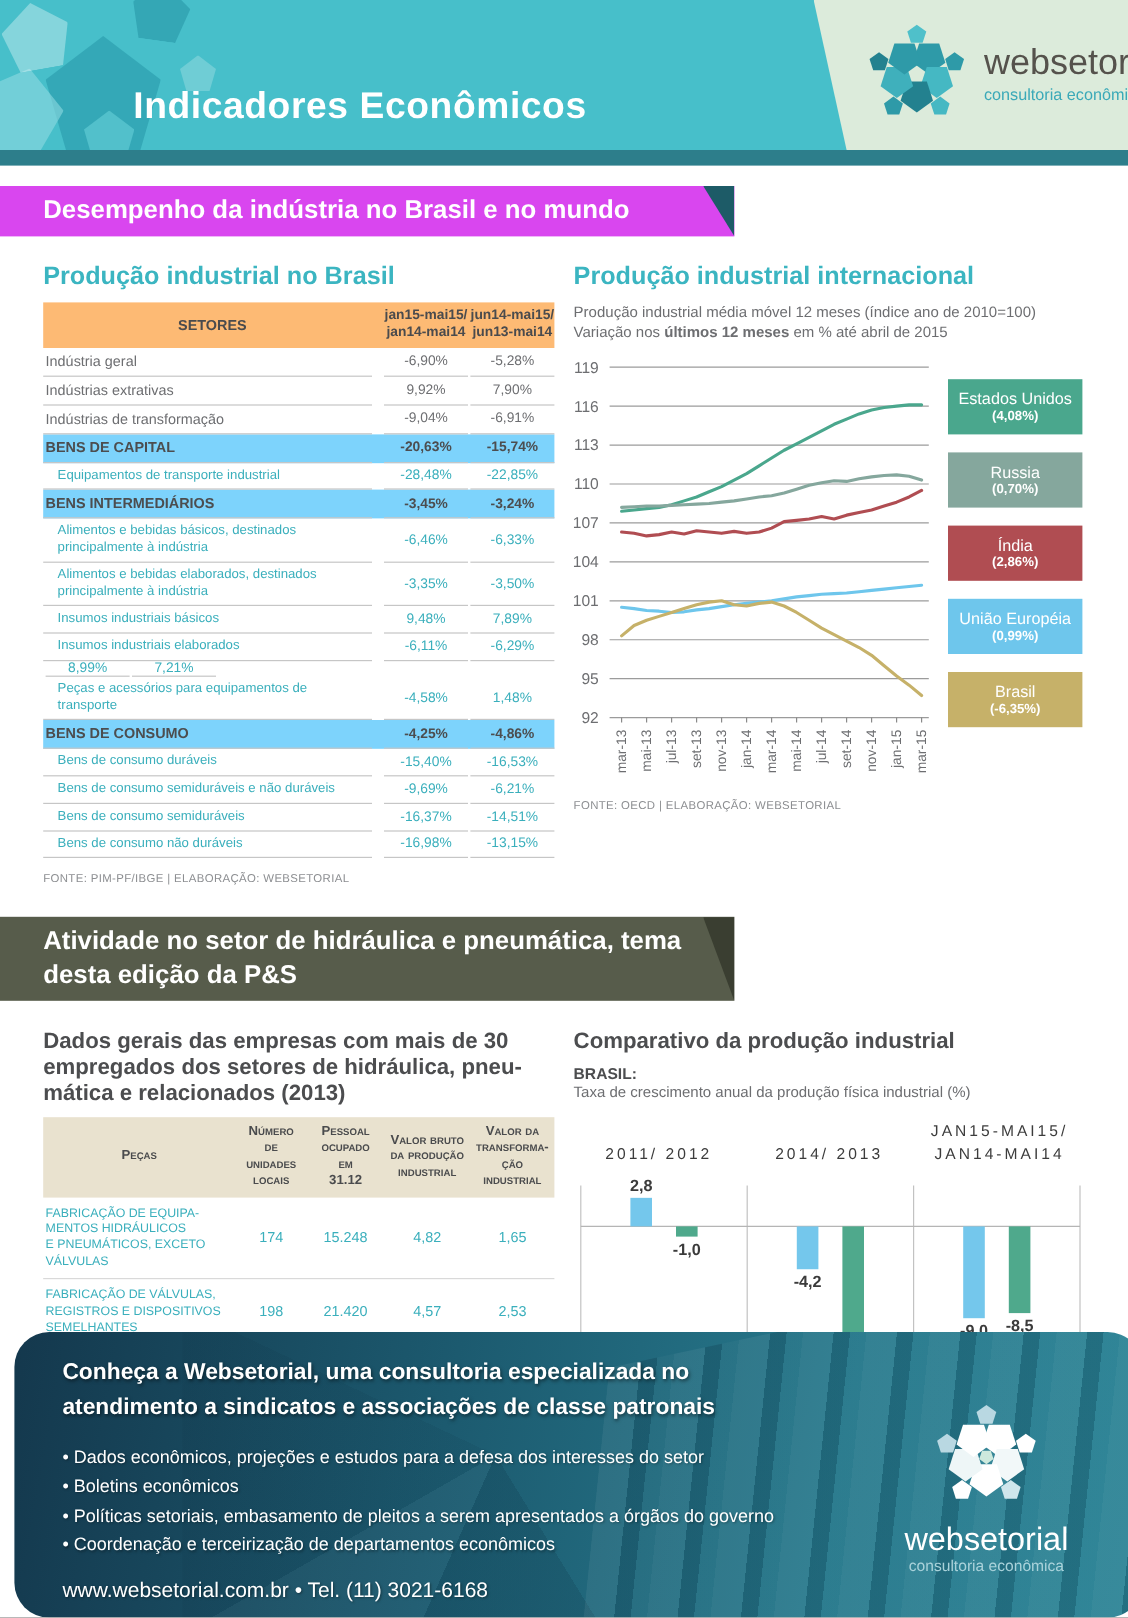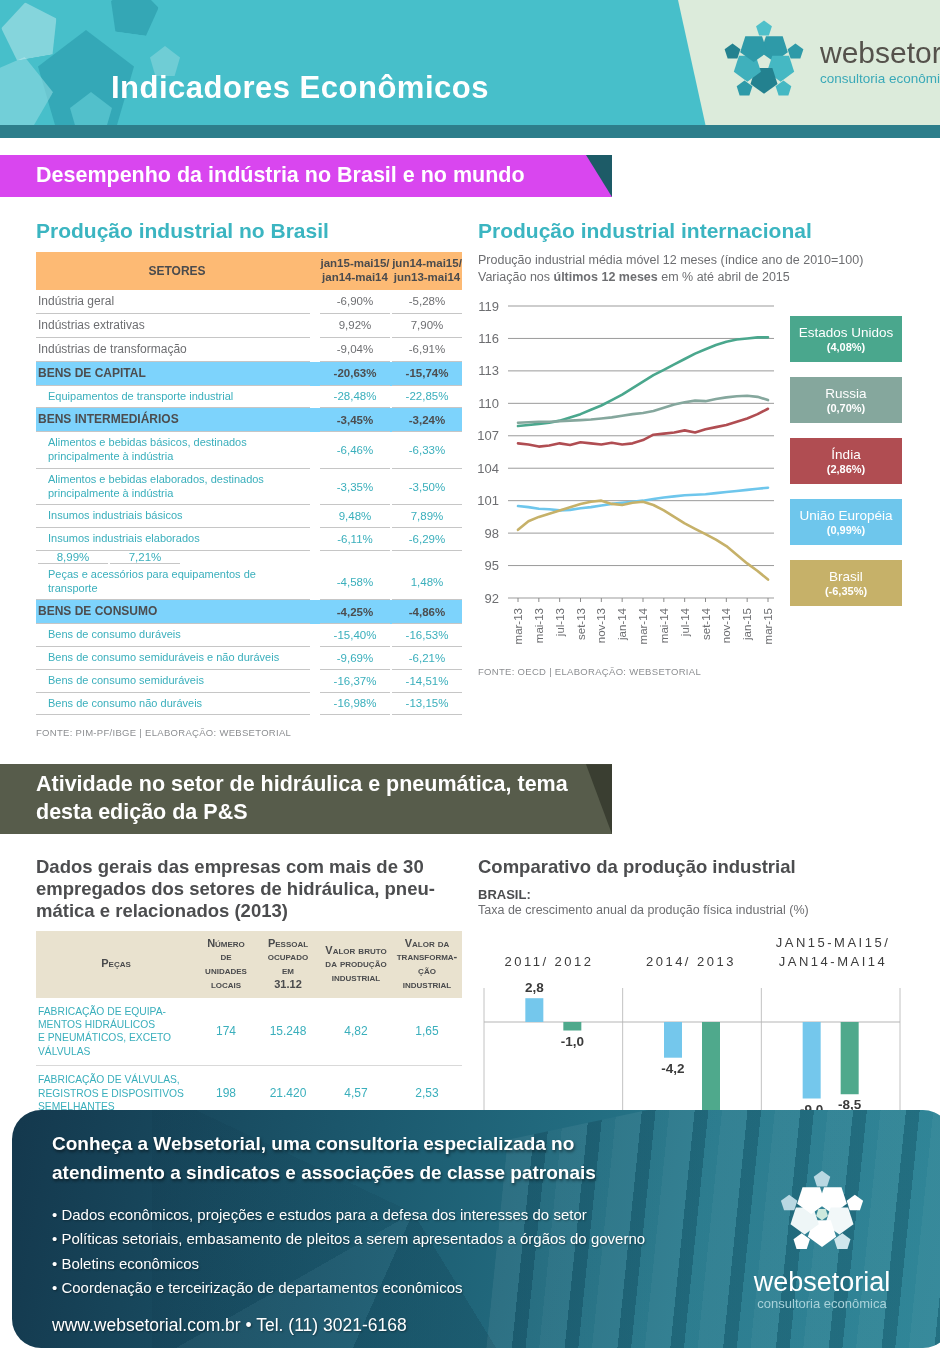--- a/index.html
+++ b/index.html
@@ -432,22 +432,22 @@
     </div>
   </div>
 
   <div class="footer">
     <div class="fx-pie"></div>
     <div class="fx-bars"></div>
     <div class="f-head pre">Conheça a Websetorial, uma consultoria especializada no
 atendimento a sindicatos e associações de classe patronais</div>
     <div class="f-bullets" id="f-bullets">
         <div>• Dados econômicos, projeções e estudos para a defesa dos interesses do setor</div>
+        <div>• Boletins econômicos</div>
         <div>• Políticas setoriais, embasamento de pleitos a serem apresentados a órgãos do governo</div>
-        <div>• Boletins econômicos</div>
         <div>• Coordenação e terceirização de departamentos econômicos</div>
       </div>
     <div class="f-contact">www.websetorial.com.br • Tel. (11) 3021-6168</div>
     <div class="f-logo">
       <svg id="logo-footer" width="96" height="96" viewBox="0 0 100 100">
           <polygon points="70.3,22.1 75.9,39.4 61.2,50.1 46.4,39.4 52.1,22.1" fill="#ffffff"></polygon>
           <polygon points="82.8,60.7 68.1,71.4 53.3,60.7 59.0,43.3 77.2,43.3" fill="#f2f8f9"></polygon>
           <polygon points="50.0,84.5 35.3,73.8 40.9,56.5 59.1,56.5 64.7,73.8" fill="#ffffff"></polygon>
           <polygon points="17.2,60.7 22.8,43.3 41.0,43.3 46.7,60.7 31.9,71.4" fill="#eef6f7"></polygon>
           <polygon points="29.7,22.1 47.9,22.1 53.6,39.4 38.8,50.1 24.1,39.4" fill="#ffffff"></polygon>

